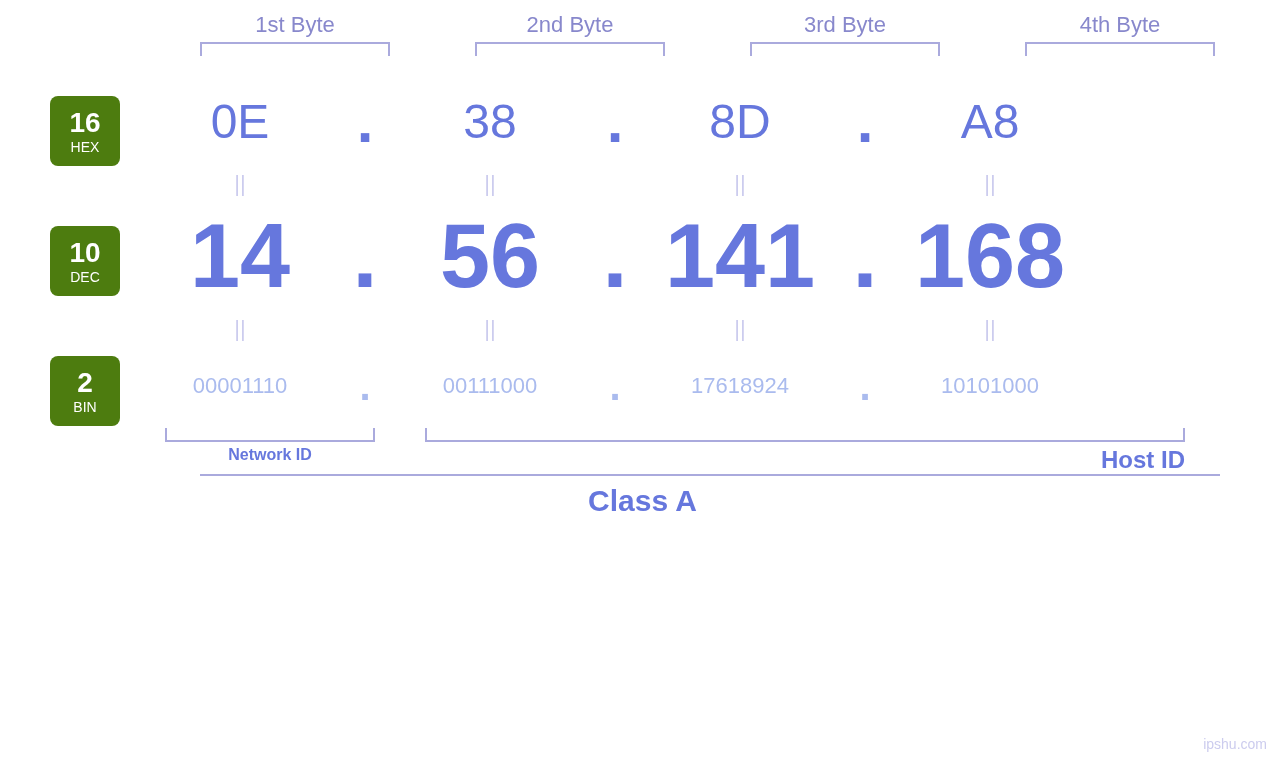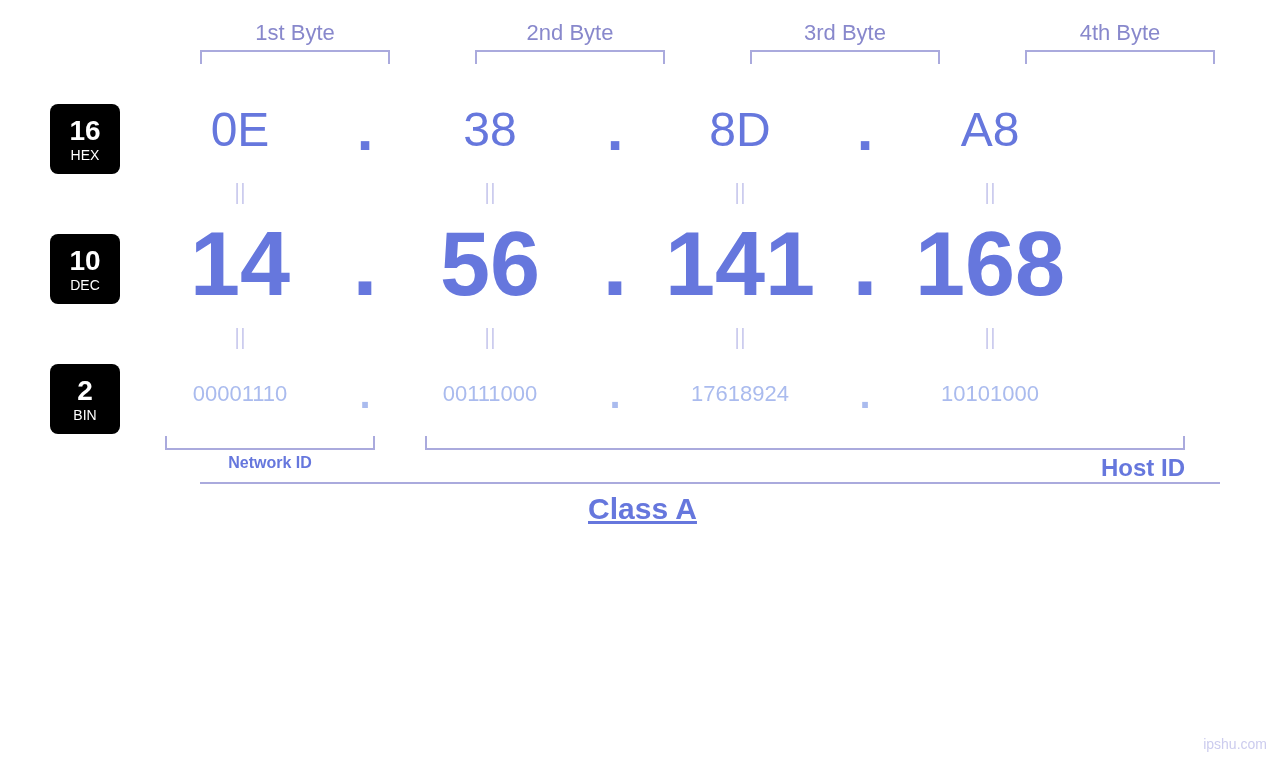--- a/index.html
+++ b/index.html
@@ -28,21 +28,21 @@
       display: flex;
       flex-direction: column;
       align-items: center;
     }
 
     
     .byte-headers {
       display: flex;
       width: 1100px;
       margin-left: 130px;
-      margin-top: 20px;
+      margin-top: 12px;
       justify-content: space-around;
     }
 
     .byte-header {
       color: #8888cc;
       font-size: 22px;
       text-align: center;
       width: 200px;
     }
 
@@ -73,21 +73,21 @@
     .base-labels {
       display: flex;
       flex-direction: column;
       width: 140px;
       padding-left: 50px;
       gap: 60px;
       margin-top: 30px;
     }
 
     .base-badge {
-      background: #000000;
+      background: #4d7c0f;
       color: white;
       width: 70px;
       height: 70px;
       border-radius: 8px;
       display: flex;
       flex-direction: column;
       align-items: center;
       justify-content: center;
     }
 
@@ -224,21 +224,20 @@
       margin-left: 135px;
     }
 
     .class-label {
       text-align: center;
       color: #6677dd;
       font-size: 30px;
       font-weight: bold;
       margin-top: 8px;
       width: 1285px;
-      text-decoration: underline;
     }
 
     
     .watermark {
       position: absolute;
       bottom: 15px;
       right: 18px;
       color: #ccccee;
       font-size: 14px;
     }

